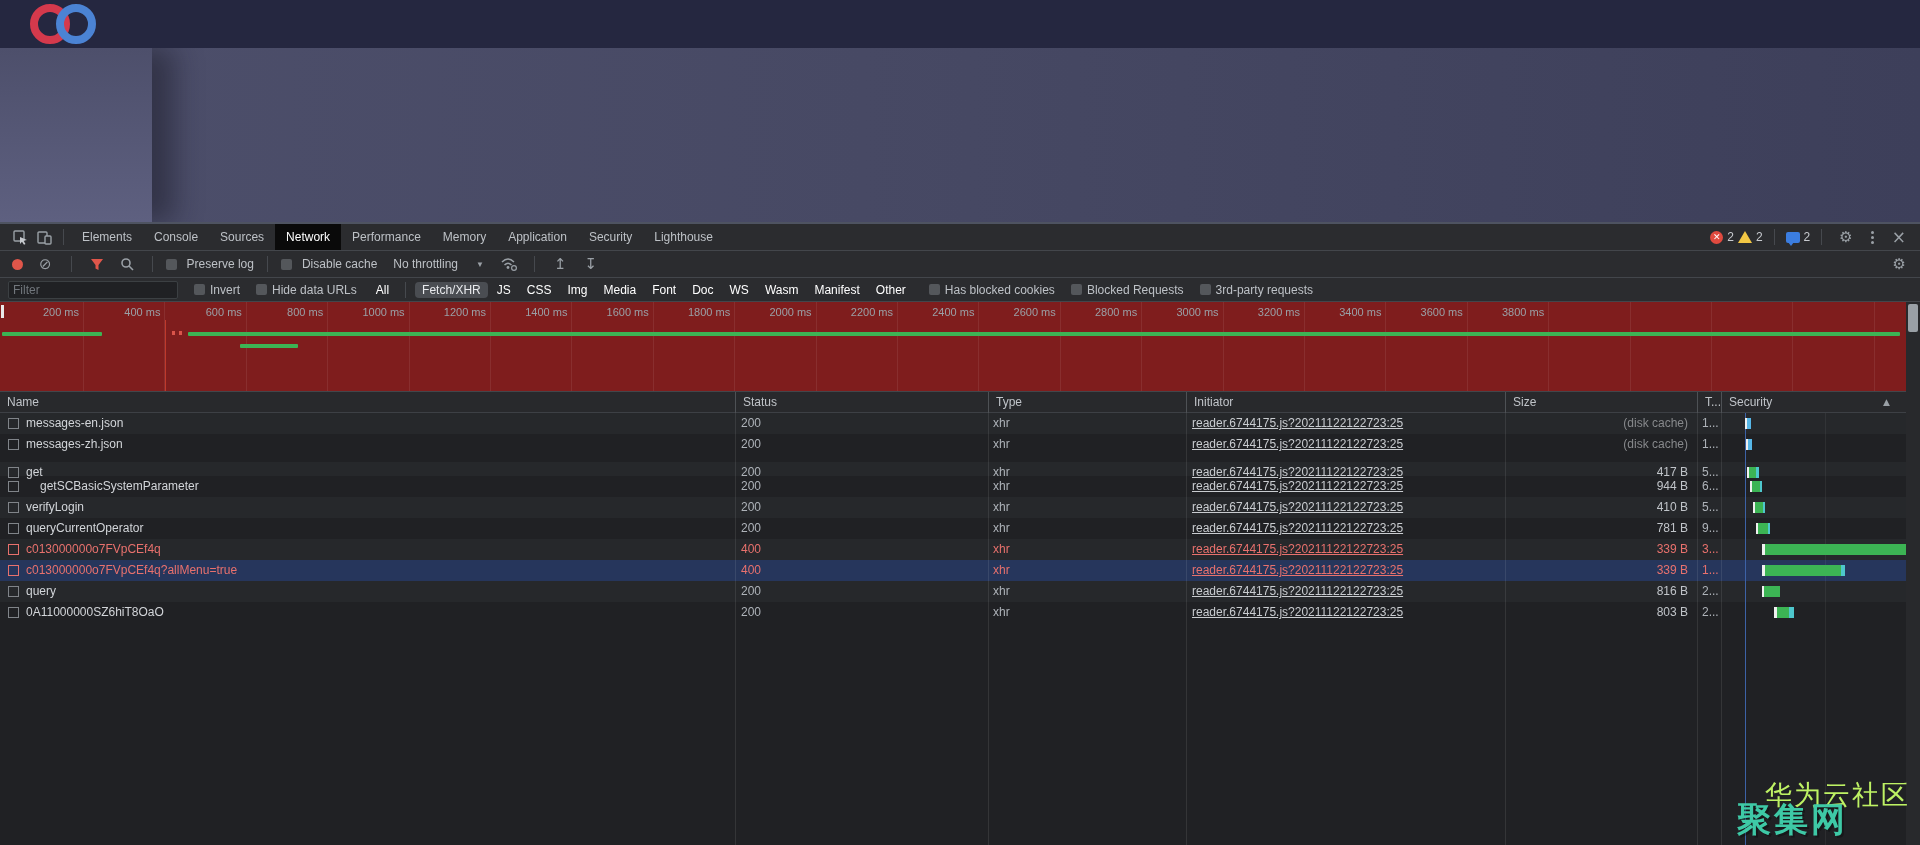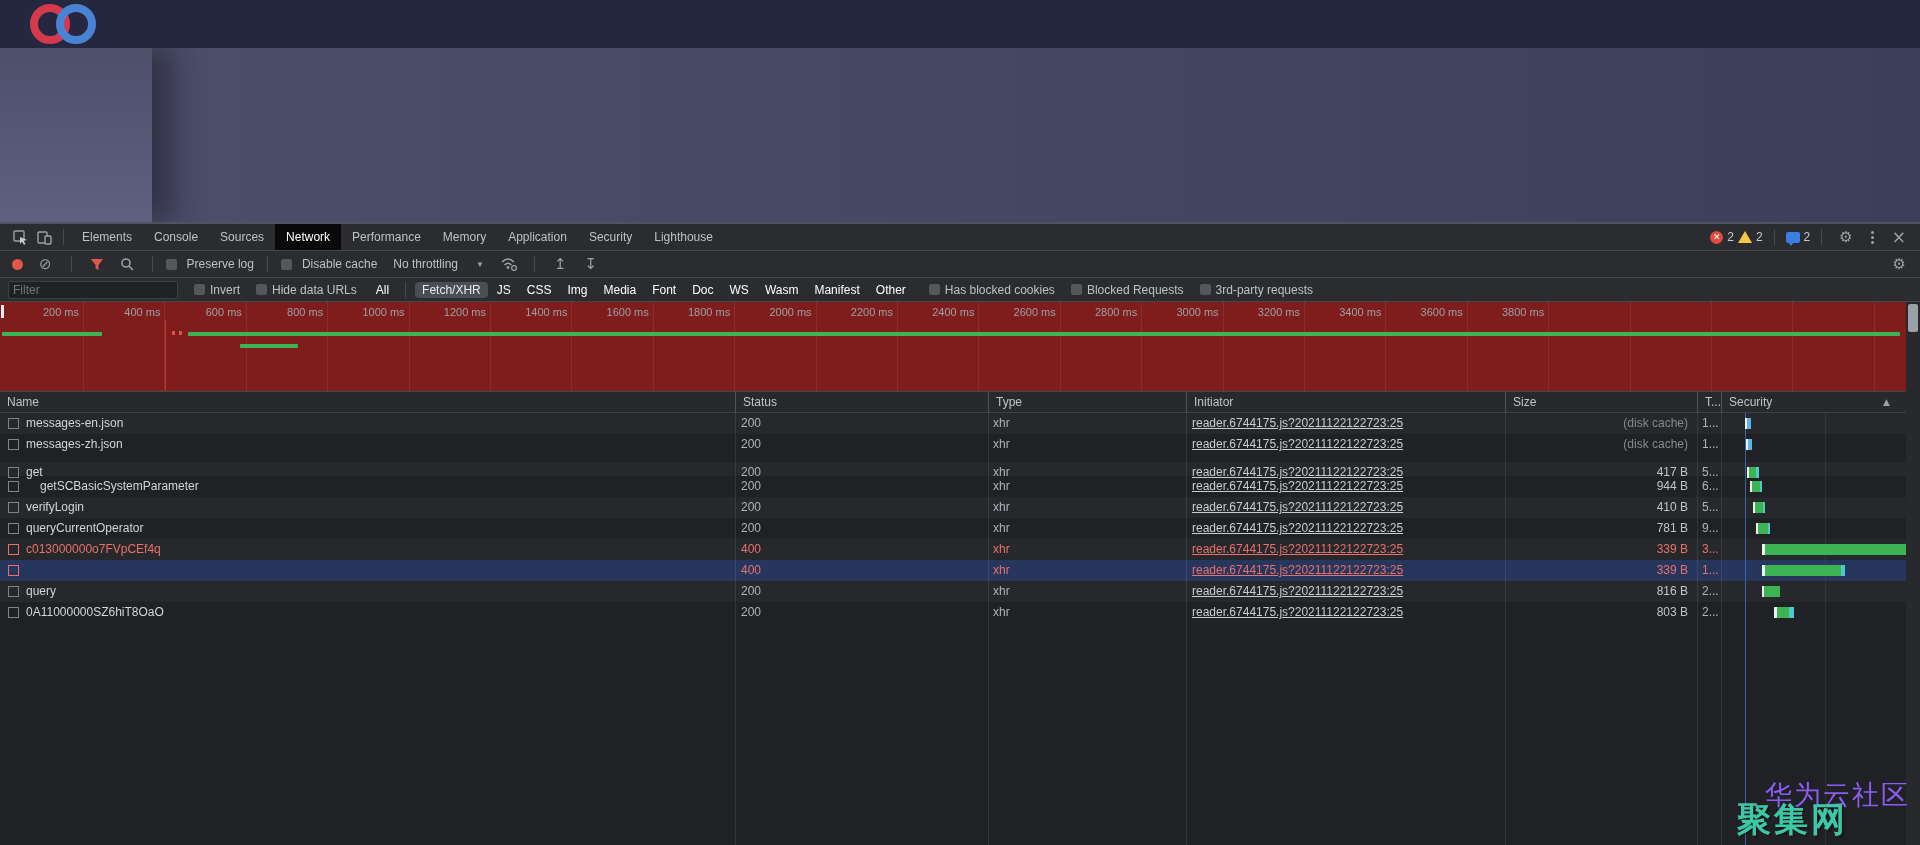--- a/index.html
+++ b/index.html
@@ -106,21 +106,21 @@
   .seg{height:11px;display:inline-block;}
   .seg.white{background:#f0f0f0;}
   .seg.green{background:#3cb454;}
   .seg.teal{background:#4ec7cd;}
   .seg.cyan{background:#57b7e8;}
 
   .scrollbar{position:absolute;top:78px;right:0;width:14px;height:545px;background:#28292c;z-index:9;}
   .thumb{position:absolute;top:2px;left:2px;width:10px;height:28px;background:#9aa0a6;border-radius:2px;}
 
   .watermark{position:absolute;right:10px;bottom:2px;z-index:20;text-align:right;pointer-events:none;}
-  .wm1{color:#8b5cf6;font-size:27px;letter-spacing:2px;}
+  .wm1{color:#bef264;font-size:27px;letter-spacing:2px;}
   .wm2{color:#3ec9a6;font-size:34px;font-weight:bold;letter-spacing:3px;margin-top:-16px;margin-right:62px;
        text-shadow:2px 2px 0 rgba(0,0,0,0.3);}
 </style>
 </head>
 <body>
 
 <div id="page">
 
   <header class="topbar">
     <div class="logo">
@@ -414,20 +414,21 @@
           <span class="cell c-init" style="left: 1192px; width: 305px;">reader.6744175.js?20211122122723:25</span>
           <span class="cell c-size" style="left: 1505px; width: 183px;">339 B</span>
           <span class="cell c-time" style="left: 1702px; width: 18px;">3...</span>
           <span class="wfbar" style="left: 1762px;">
             <span class="seg white" style="width: 3px;"></span>
             <span class="seg green" style="width: 145px;"></span>
           </span>
         </div>
         <div class="row even err sel" style="top: 168px;">
           <span class="fileicon"></span>
+          <span class="cell c-name" style="left: 26px; width: 700px;">c013000000o7FVpCEf4q?allMenu=true</span>
           <span class="cell c-status" style="left: 741px; width: 240px;">400</span>
           <span class="cell c-type" style="left: 993px; width: 185px;">xhr</span>
           <span class="cell c-init" style="left: 1192px; width: 305px;">reader.6744175.js?20211122122723:25</span>
           <span class="cell c-size" style="left: 1505px; width: 183px;">339 B</span>
           <span class="cell c-time" style="left: 1702px; width: 18px;">1...</span>
           <span class="wfbar" style="left: 1762px;">
             <span class="seg white" style="width: 3px;"></span>
             <span class="seg green" style="width: 76px;"></span>
             <span class="seg teal" style="width: 4px;"></span>
           </span>

